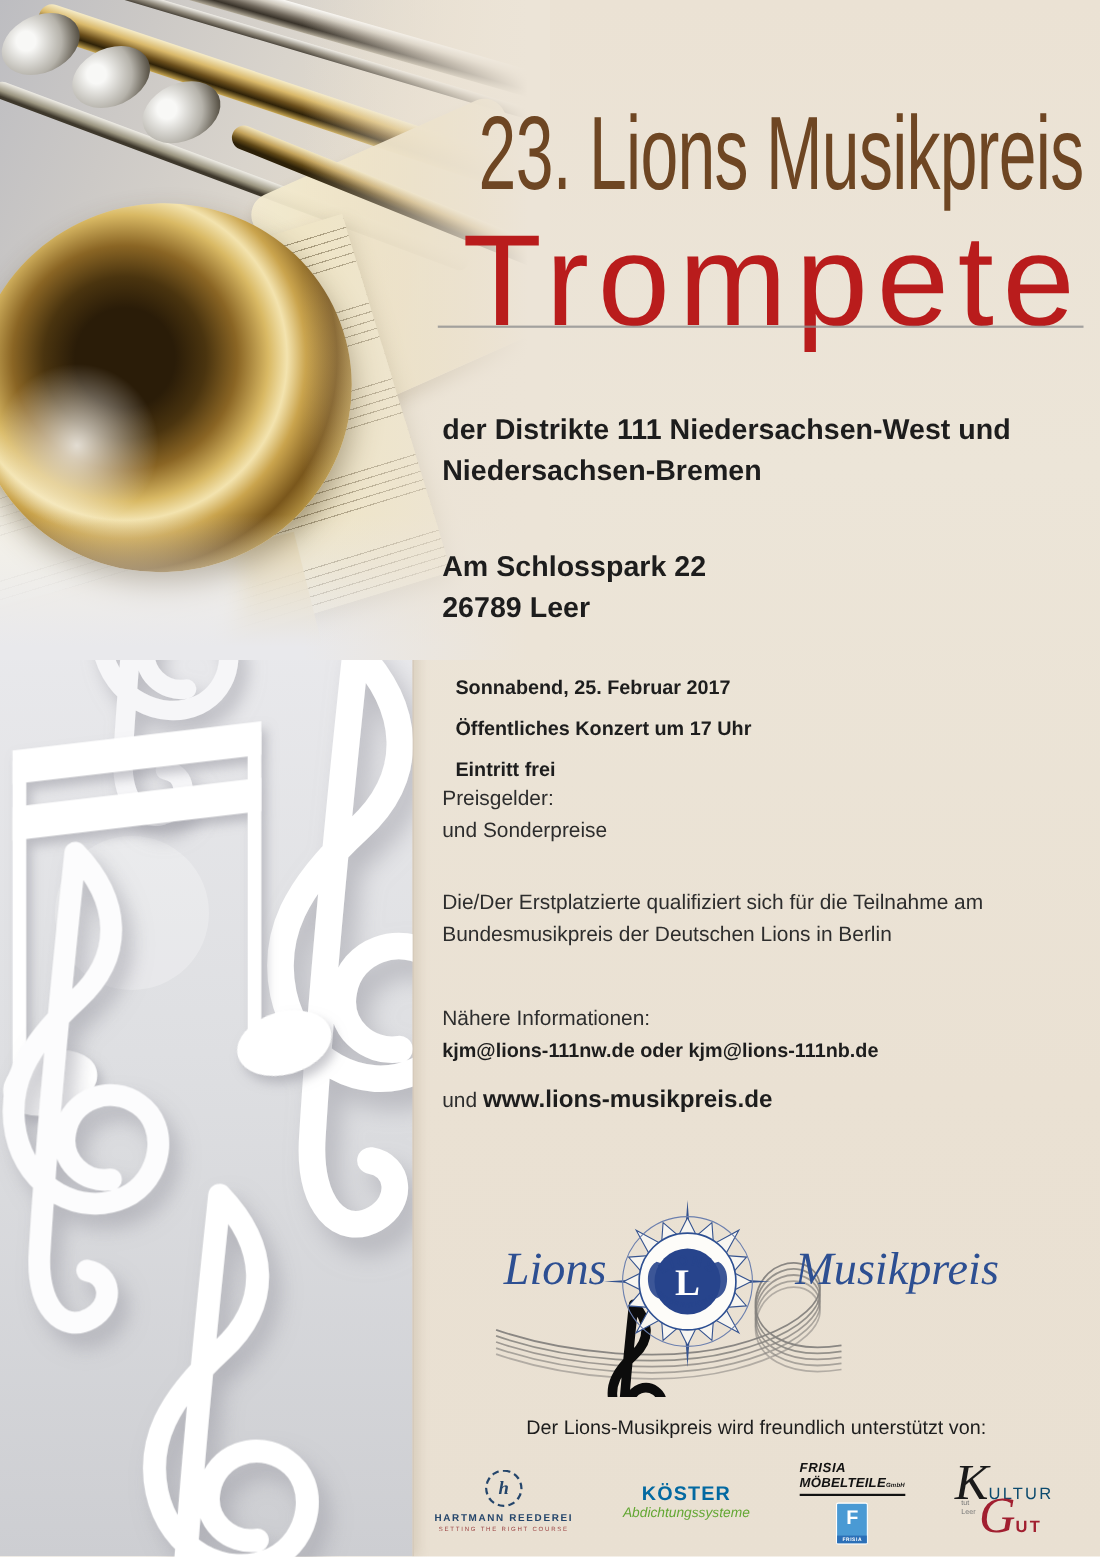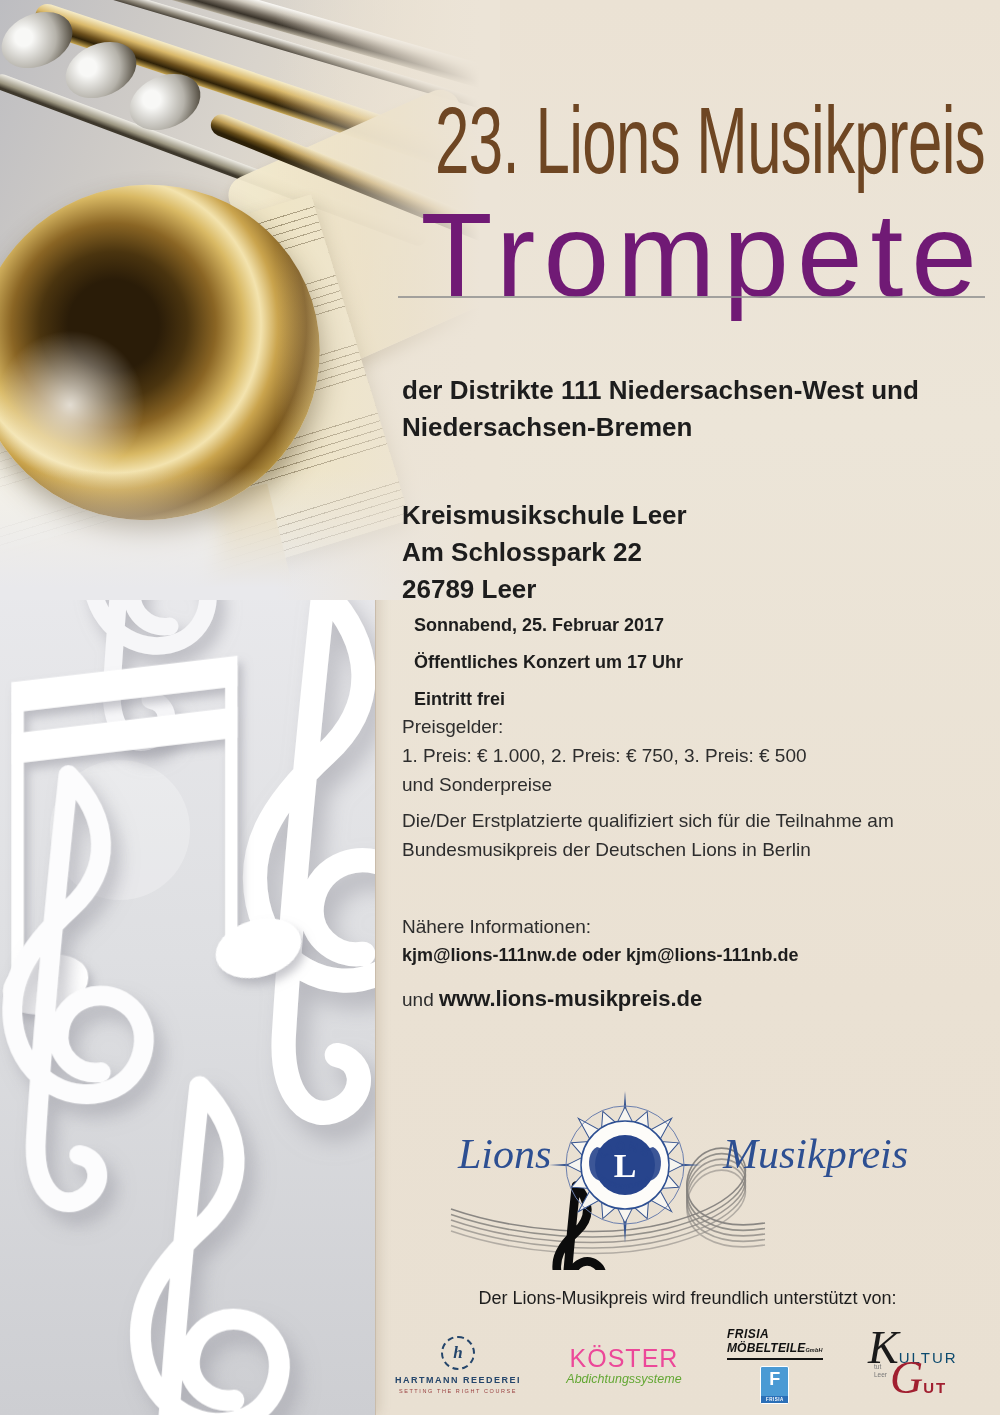--- a/index.html
+++ b/index.html
@@ -52,21 +52,21 @@
   .mouthpipe{left:200px;top:170px;width:320px;height:22px;transform:rotate(22deg);
     background:linear-gradient(180deg,#f2e6bf,#c3a25a 35%,#5f4716 65%,#2c2008 85%);}
   .photo:after{content:"";position:absolute;inset:0;
     background:linear-gradient(90deg,rgba(236,228,215,0) 55%,rgba(236,228,215,.6) 78%,#ece4d7 96%),
                linear-gradient(180deg,rgba(233,233,236,0) 78%,#e9e9ec 98%);}
 
   
   .title{right:15px;top:93px;z-index:10;font-size:95px;line-height:1;letter-spacing:-1px;
     color:#6e4623;white-space:nowrap;transform:scaleX(.65);transform-origin:right center;}
   .subtitle{right:15px;top:196px;z-index:10;font-size:118px;line-height:1;letter-spacing:8px;
-    color:#701a75;white-space:nowrap;}
+    color:#b91c1c;white-space:nowrap;}
   .rule{left:398px;top:296px;width:587px;height:2px;background:#909090;opacity:.8;z-index:10;}
 
   
   .col{left:402px;z-index:10;color:#1d1d1d;}
   .district{top:372px;width:537px;font-size:26px;font-weight:bold;line-height:37px;}
   .district .l2{}
   .venue{top:497px;font-size:26px;font-weight:bold;line-height:37px;}
   .event{top:607px;font-size:18px;font-weight:bold;line-height:37px;margin-left:12px;}
   .prizes{top:712px;font-size:19px;line-height:29px;color:#2d2d2d;}
   .qual{top:806px;font-size:19px;line-height:29px;color:#2d2d2d;}
@@ -84,21 +84,21 @@
   
   .sup-head{left:375px;top:1288px;width:625px;text-align:center;font-size:18px;color:#1d1d1d;z-index:10;}
   .sponsors{left:395px;top:1320px;width:585px;height:90px;display:flex;align-items:center;
     justify-content:space-between;z-index:10;}
   .sp{text-align:center;}
   .hart-circle{width:30px;height:30px;margin:0 auto 5px;border:2px dashed #24456b;border-radius:50%;
     display:flex;align-items:center;justify-content:center;
     font-family:"Liberation Serif",serif;font-style:italic;font-weight:bold;font-size:17px;color:#24456b;}
   .hart-name{font-size:9px;font-weight:bold;letter-spacing:1.5px;color:#24456b;}
   .hart-tag{font-size:5.5px;letter-spacing:1.6px;color:#9a4040;margin-top:3px;}
-  .koe-name{font-size:25px;font-weight:400;letter-spacing:1px;color:#ec4899;}
+  .koe-name{font-size:18px;font-weight:700;letter-spacing:1px;color:#0369a1;}
   .koe-tag{font-size:12.5px;font-style:italic;color:#63a733;margin-top:-1px;}
   .frisia{display:flex;align-items:center;gap:6px;flex-direction:column;}
   .fr-text{text-align:left;border-bottom:2px solid #111;padding-bottom:3px;color:#111;}
   .fr-l1{font-size:12px;font-weight:900;font-style:italic;letter-spacing:.5px;}
   .fr-l2{font-size:12px;font-weight:900;font-style:italic;letter-spacing:.2px;}
   .fr-suffix{font-size:5.5px;font-weight:bold;}
   .fr-badge{width:27px;height:36px;background:#4a9ad4;border:1px solid #fff;border-radius:2px;
     display:flex;flex-direction:column;justify-content:space-between;align-items:center;}
   .fr-badge .f{color:#fff;font-weight:900;font-size:18px;line-height:24px;}
   .fr-badge .lbl{width:100%;background:#2b6fb7;color:#fff;font-size:4.5px;font-weight:bold;
@@ -167,34 +167,32 @@
 <div class="abs title">23. Lions Musikpreis</div>
 <div class="abs subtitle">Trompete</div>
 <div class="abs rule"></div>
 
 <div class="abs col district">
   <div>der Distrikte 111 Niedersachsen-West und</div>
   <div class="l2">Niedersachsen-Bremen</div>
 </div>
 
 <div class="abs col venue">
-  <div>Kreismusikschule Leer</div>
   <div>Am Schlosspark 22</div>
   <div>26789 Leer</div>
 </div>
 
 <div class="abs col event">
   <div>Sonnabend, 25. Februar 2017</div>
   <div>Öffentliches Konzert um 17 Uhr</div>
   <div>Eintritt frei</div>
 </div>
 
 <div class="abs col prizes">
   <div>Preisgelder:</div>
-  <div>1. Preis: € 1.000, 2. Preis: € 750, 3. Preis: € 500</div>
   <div>und Sonderpreise</div>
 </div>
 
 <div class="abs col qual">
   <div>Die/Der Erstplatzierte qualifiziert sich für die Teilnahme am</div>
   <div>Bundesmusikpreis der Deutschen Lions in Berlin</div>
 </div>
 
 <div class="abs col info-h">Nähere Informationen:</div>
 

